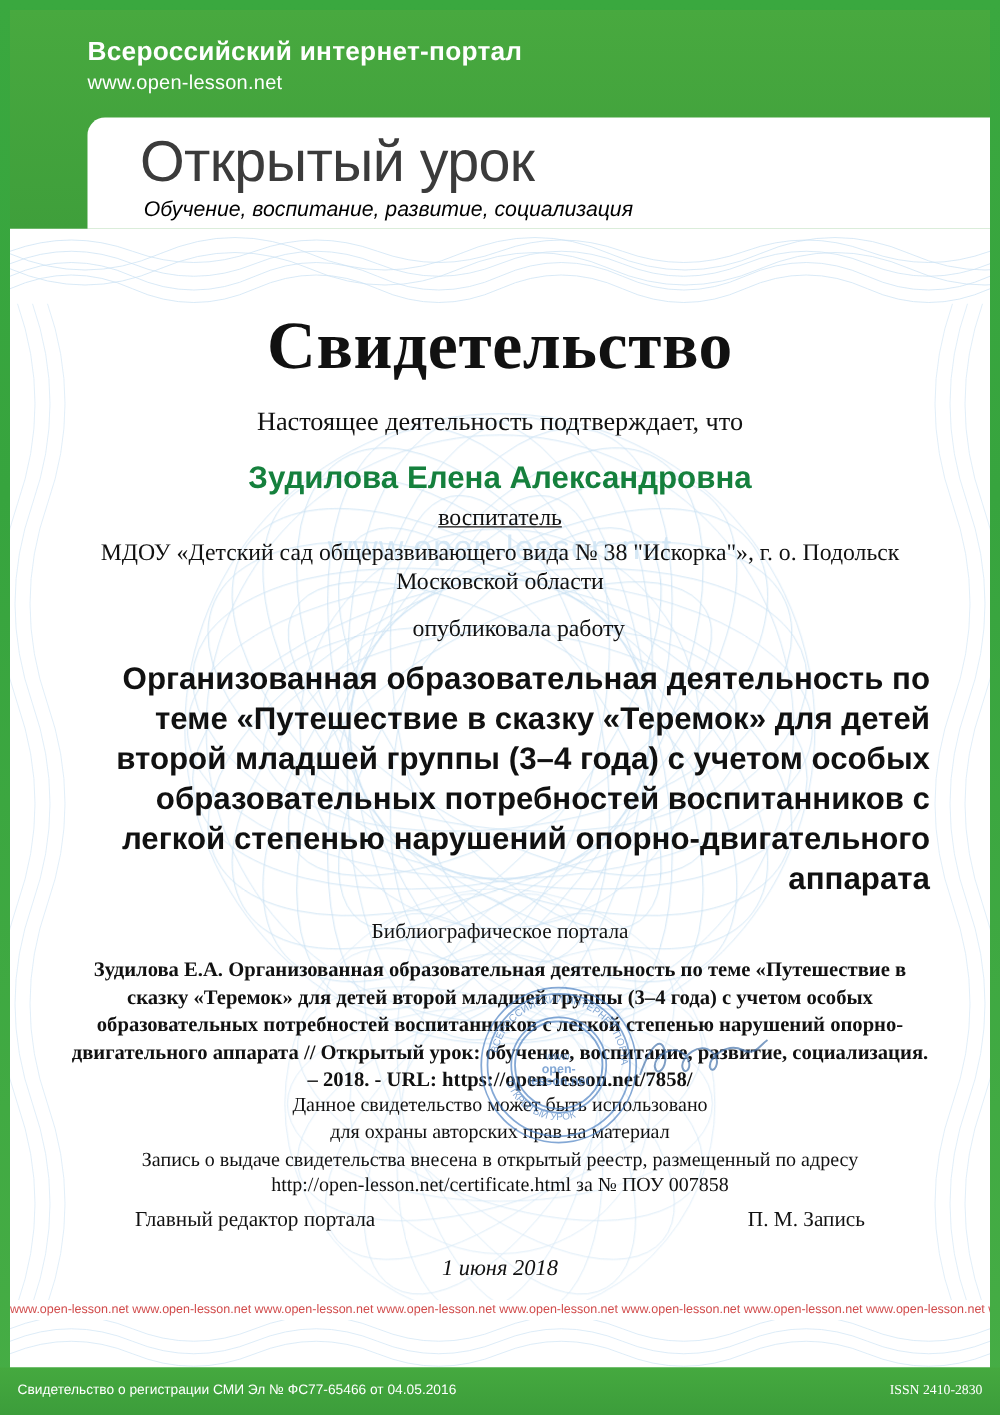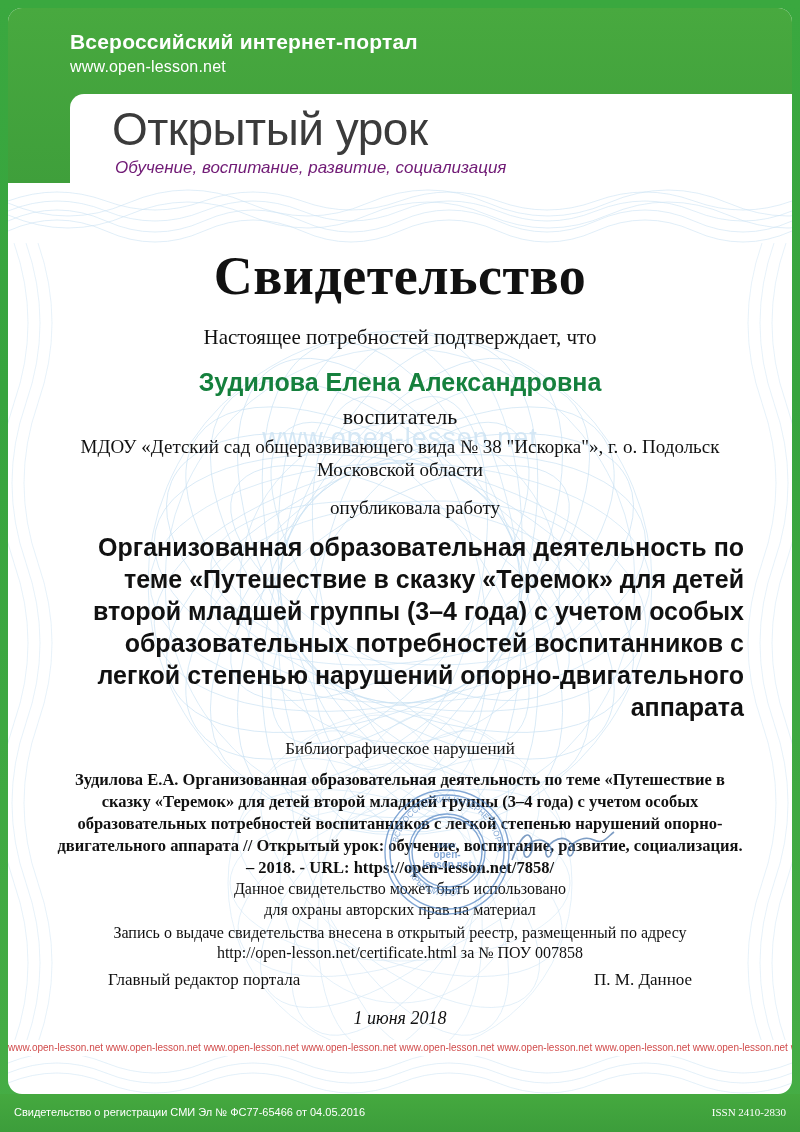--- a/index.html
+++ b/index.html
@@ -15,21 +15,20 @@
   .page{
     position:absolute;inset:0;
     background:#2e9e3e;
     background:linear-gradient(180deg,#3aa83f 0%,#37a43e 35%,#46ad45 100%);
   }
   .page-inner{
     position:absolute;
     left:8px;right:8px;top:8px;bottom:38px;
     background:#ffffff;
     overflow:hidden;
-    border-radius:14px;
   }
 
   
   .header{
     position:absolute;left:0;top:0;width:100%;height:175px;
     background:#4aa93f;
     background:linear-gradient(180deg,#48a93f 0%,#3f9f3b 100%);
     overflow:hidden;
   }
   .header-texts{
@@ -51,21 +50,21 @@
     border-bottom-left-radius:0;
   }
   .logo-title{
     position:absolute;left:42px;top:8px;
     font-family:"Liberation Sans", sans-serif;
     font-size:46px;color:#3b3b3b;letter-spacing:-.5px;
   }
   .logo-sub{
     position:absolute;left:45px;top:64px;
     font-family:"Liberation Sans", sans-serif;
-    font-size:17px;color:#701a75;font-style:italic;
+    font-size:17px;color:#000000;font-style:italic;
   }
 
   
   .guilloche{
     position:absolute;left:0;top:175px;right:0;bottom:0;
     overflow:hidden;
   }
   .guilloche svg{display:block;}
 
   
@@ -92,21 +91,21 @@
     font-family:"Liberation Serif", serif;
   }
   .line-confirm{
     margin-top:18px;font-size:21px;
   }
   .person{
     margin-top:18px;font-size:25px;font-weight:bold;color:#15803d;
     font-family:"Liberation Sans", sans-serif;
   }
   .role{
-    margin-top:7px;font-size:22px;
+    margin-top:7px;font-size:19px;text-decoration:underline;
   }
   .org{
     margin-top:5px;font-size:19px;line-height:1.22;
     padding:0 48px;
   }
   .published{
     margin-top:16px;font-size:19px;margin-left:30px;
   }
   .work-title{
     margin-top:12px;
@@ -269,41 +268,41 @@
             <path d="M0,900 Q49,880 98,900 T196,900 T294,900 T392,900 T490,900 T588,900 T686,900 T784,900"></path>
           </g>
         </g>
       </svg>
     </div>
 
     <div class="wm">www.open-lesson.net</div>
 
     <div class="content">
       <div class="cert-title">Свидетельство</div>
-      <div class="line-confirm">Настоящее потребностей подтверждает, что</div>
+      <div class="line-confirm">Настоящее деятельность подтверждает, что</div>
       <div class="person">Зудилова Елена Александровна</div>
       <div class="role">воспитатель</div>
       <div class="org">МДОУ «Детский сад общеразвивающего вида № 38 "Искорка"», г. о. Подольск Московской области</div>
       <div class="published">опубликовала работу</div>
       <div class="work-title">Организованная образовательная деятельность по теме «Путешествие в сказку «Теремок» для детей второй младшей группы (3–4 года) с учетом особых образовательных потребностей воспитанников с легкой степенью нарушений опорно-двигательного аппарата</div>
-      <div class="biblio-label">Библиографическое нарушений</div>
+      <div class="biblio-label">Библиографическое портала</div>
       <div class="biblio">Зудилова Е.А. Организованная образовательная деятельность по теме «Путешествие в сказку «Теремок» для детей второй младшей группы (3–4 года) с учетом особых образовательных потребностей воспитанников с легкой степенью нарушений опорно-двигательного аппарата // Открытый урок: обучение, воспитание, развитие, социализация. – 2018. - URL: https://open-lesson.net/7858/</div>
 
       <div class="usage">
         <div>Данное свидетельство может быть использовано</div>
         <div>для охраны авторских прав на материал</div>
       </div>
       <div class="registry">
         <div>Запись о выдаче свидетельства внесена в открытый реестр, размещенный по адресу</div>
         <div>http://open-lesson.net/certificate.html за № ПОУ 007858</div>
       </div>
 
       <div class="signature-row">
         <span class="sign-left">Главный редактор портала</span>
-        <span class="sign-right">П. М. Данное</span>
+        <span class="sign-right">П. М. Запись</span>
       </div>
       <div class="date">1 июня 2018</div>
     </div>
 
     <svg class="stamp" viewBox="0 0 132 132" xmlns="http://www.w3.org/2000/svg">
       <defs>
         <path id="stampArcTop" d="M 16,66 A 50,50 0 0 1 116,66"></path>
         <path id="stampArcBottom" d="M 22,66 A 44,44 0 0 0 110,66"></path>
       </defs>
       <g fill="none" stroke="#4a7fc1" stroke-width="1.4" opacity="0.85">

